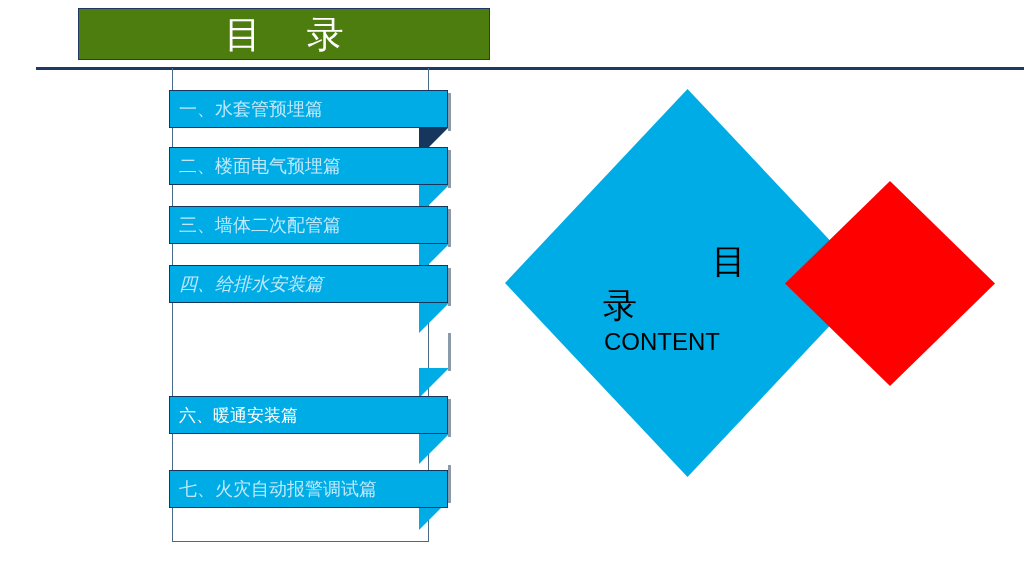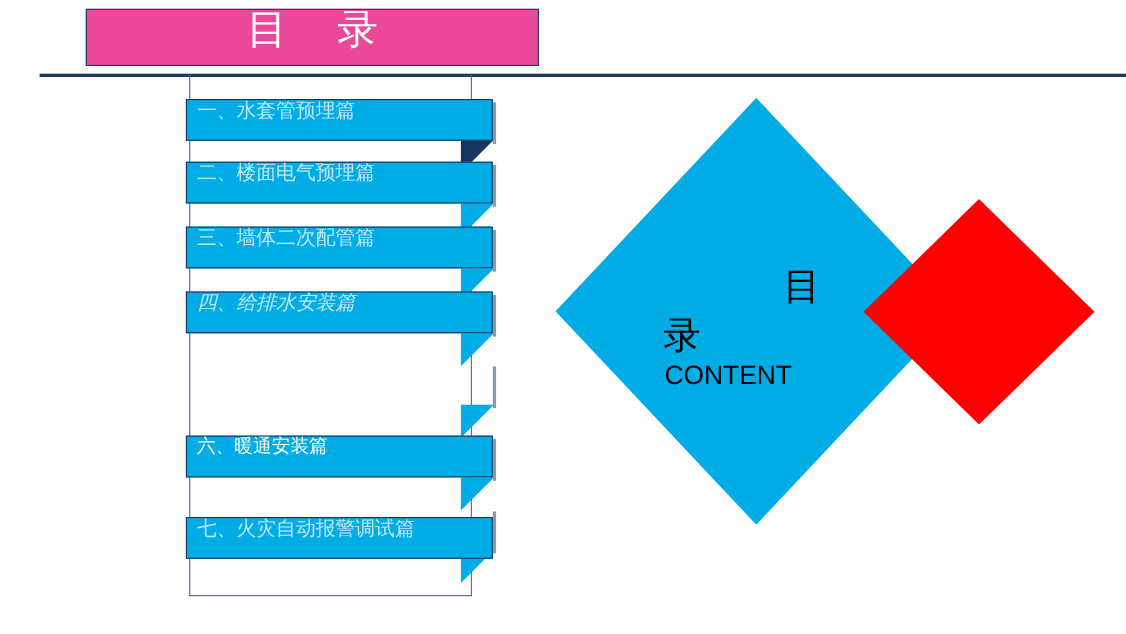--- a/index.html
+++ b/index.html
@@ -21,24 +21,25 @@
     background: #ffffff;
   }
 
   
   .title-banner {
     position: absolute;
     left: 78px;
     top: 8px;
     width: 412px;
     height: 52px;
-    background: #ec4899;
+    background: #4d7c0f;
     border: 1.5px solid #1F3864;
     box-sizing: border-box;
     display: flex;
+    align-items: center;
     justify-content: center;
   }
   .title-text {
     color: #ffffff;
     font-family: "Liberation Serif", "DejaVu Serif", serif;
     font-size: 37px;
     letter-spacing: 18px;
     text-indent: 18px;
     line-height: 1;
     white-space: nowrap;
@@ -76,20 +77,21 @@
   
   .ribbon {
     position: absolute;
     left: 169px;
     width: 279px;
     height: 38px;
     background: #00ACE6;
     border: 1.5px solid #17365D;
     box-sizing: border-box;
     display: flex;
+    align-items: center;
     z-index: 4;
   }
   .ribbon-shadow {
     position: absolute;
     left: 448px;
     width: 3px;
     height: 38px;
     background: #8a9aa8;
     z-index: 3;
   }

